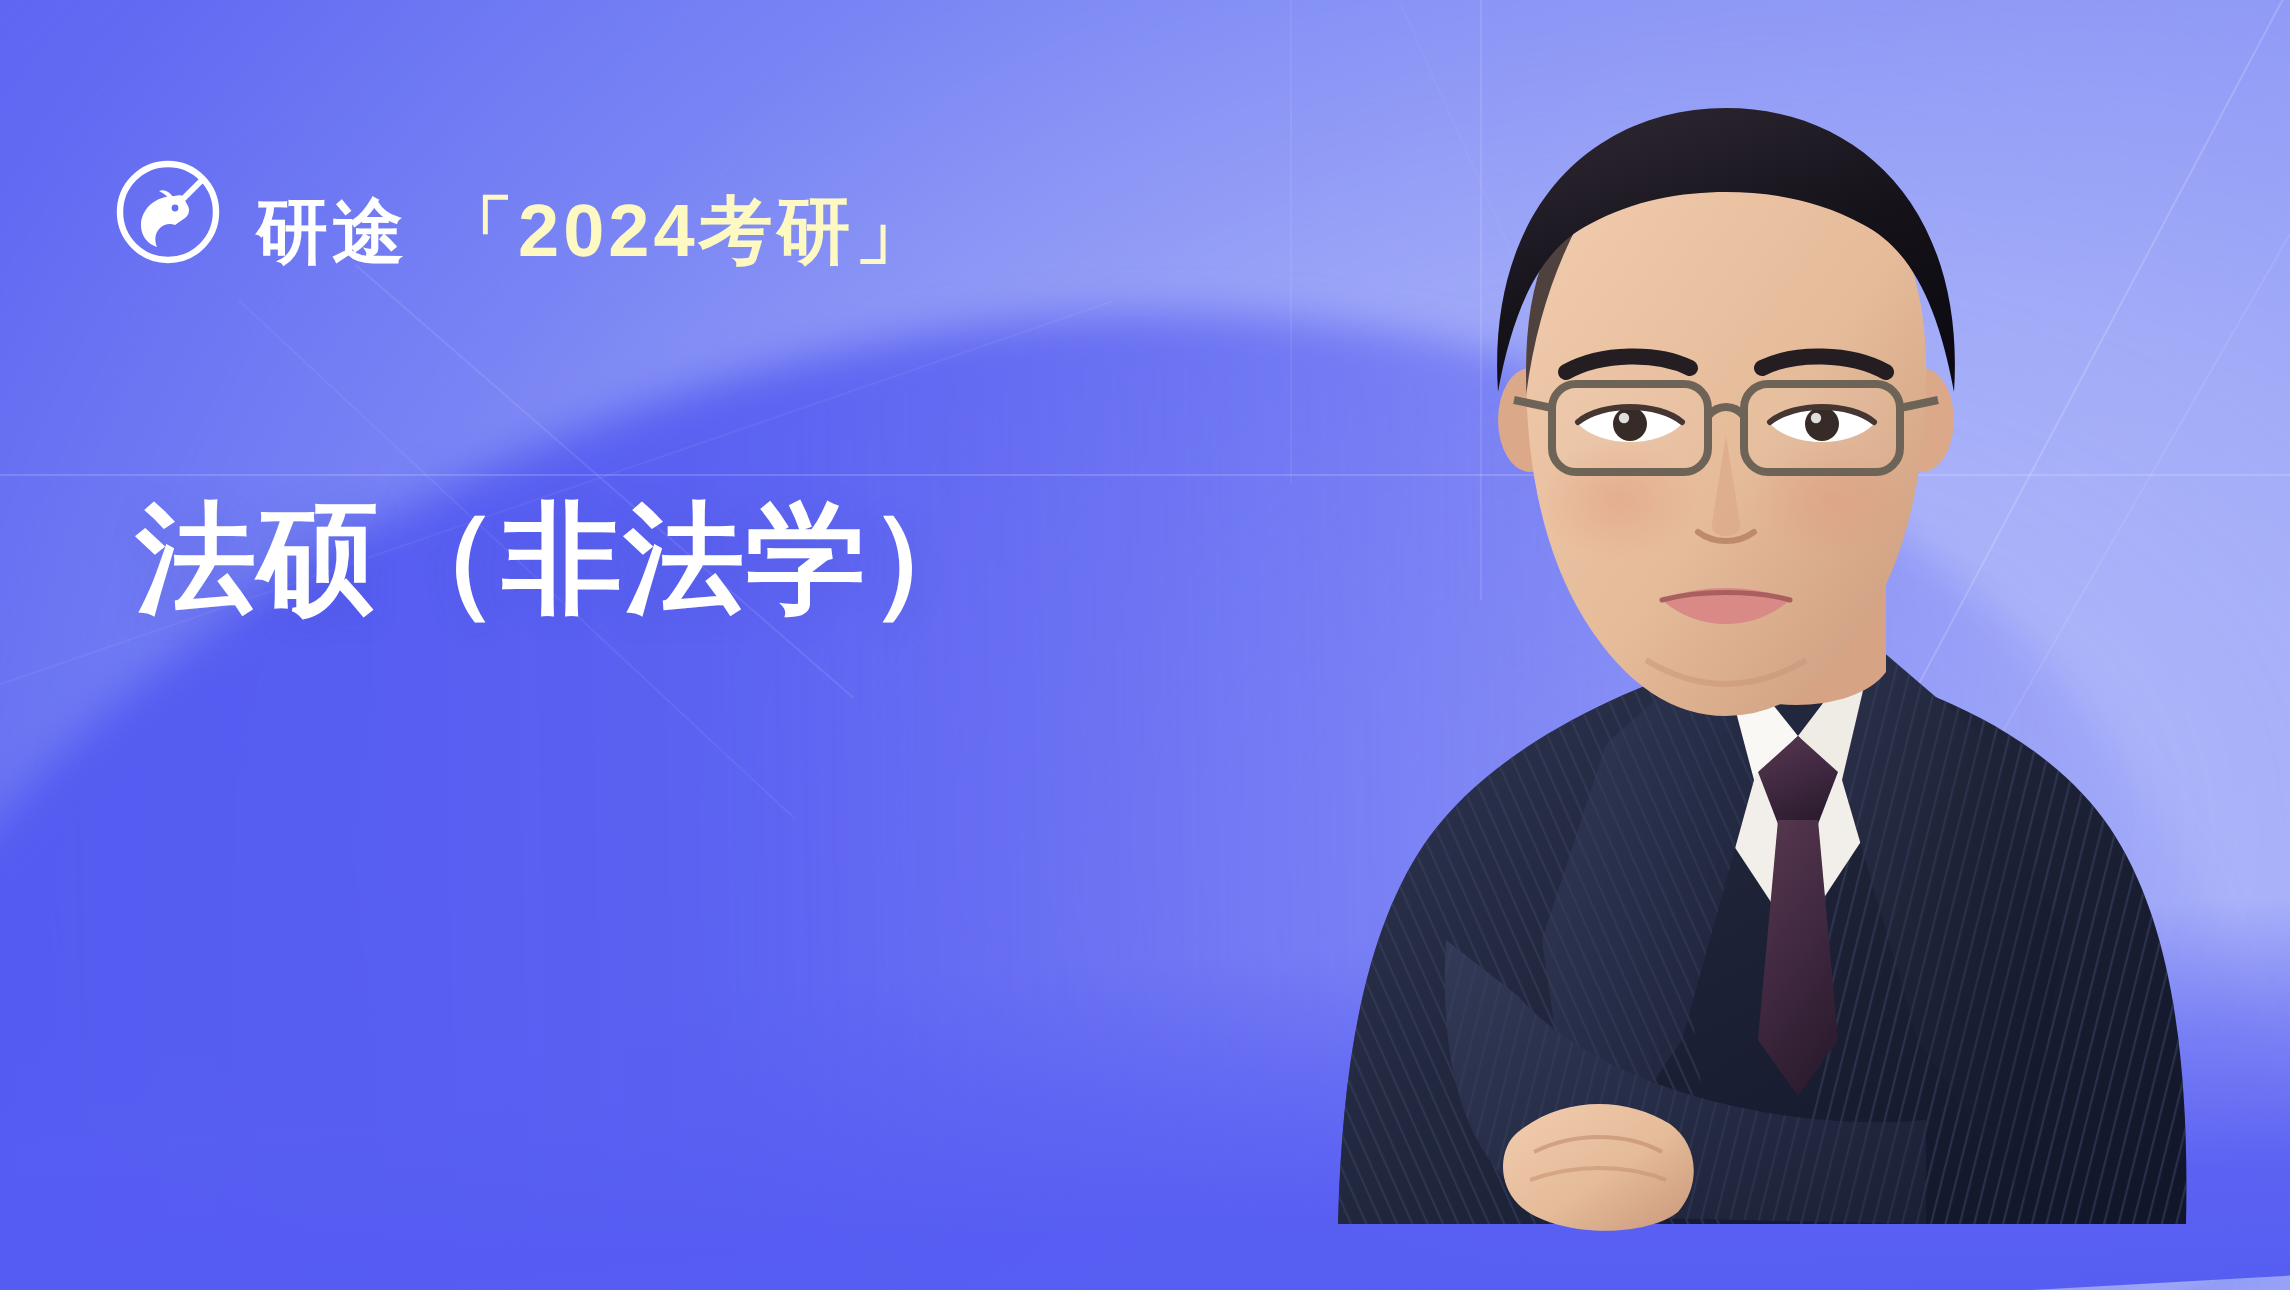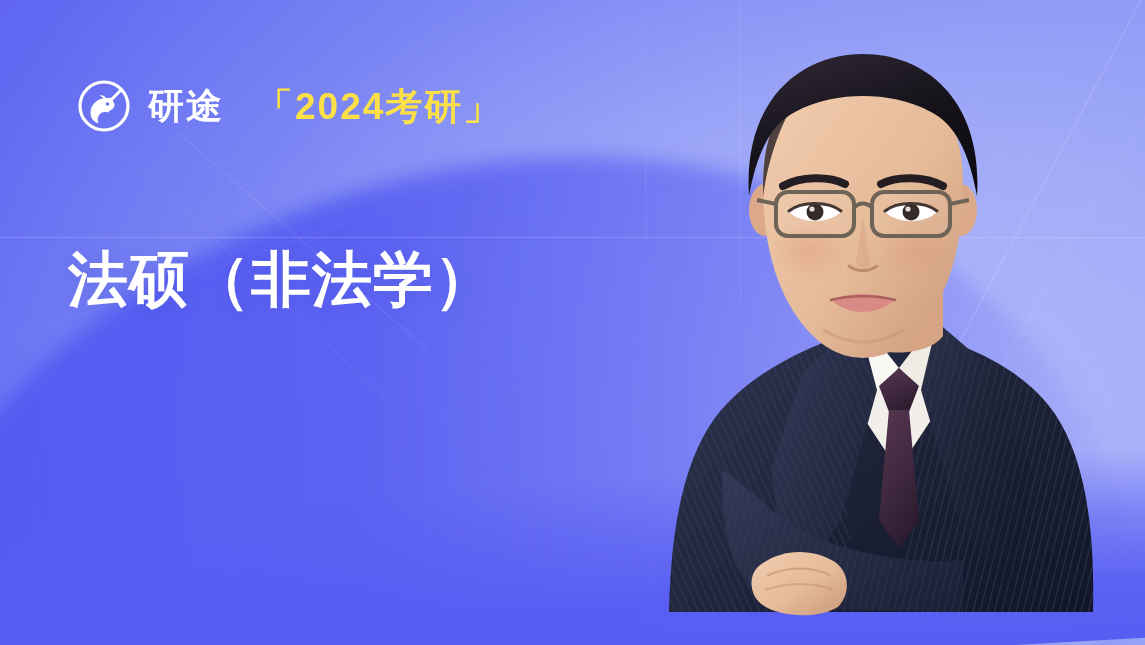--- a/index.html
+++ b/index.html
@@ -109,45 +109,44 @@
   .line-d.d1 { left: 1145px; top: -6px;  width: 430px; transform: rotate(118deg); }
   .line-d.d2 { left: 1145px; top: 118px; width: 300px; transform: rotate(120deg); opacity: .55; }
   .line-d.d3 { left: 178px;  top: 132px; width: 330px; transform: rotate(41deg);  opacity: .55; }
   .line-d.d4 { left: 120px;  top: 150px; width: 380px; transform: rotate(43deg);  opacity: .35; }
   .line-d.d5 { left: -30px;  top: 352px; width: 620px; transform: rotate(-19deg); opacity: .30; }
   .line-d.d6 { left: 700px;  top: 0px;   width: 430px; transform: rotate(66deg);  opacity: .22; }
 
   
   .brand-row {
     position: absolute;
-    left: 76px;
+    left: 56px;
     top: 78px;
     display: flex;
-    align-items: center;
+    align-items: flex-end;
     gap: 16px;
     z-index: 6;
   }
   .brand-mark {
     width: 56px;
     height: 56px;
     flex: 0 0 56px;
   }
   .brand-name {
     font-size: 36px;
     font-weight: 700;
     color: #FFFFFF;
     letter-spacing: 2px;
     line-height: 1;
     white-space: nowrap;
   }
   .brand-tag {
-    margin-left: 16px;
     font-size: 37px;
     font-weight: 600;
-    color: #fde047;
+    color: #fef9c3;
     letter-spacing: 2px;
     line-height: 1;
     white-space: nowrap;
   }
 
   
   .headline {
     position: absolute;
     left: 68px;
     top: 248px;

